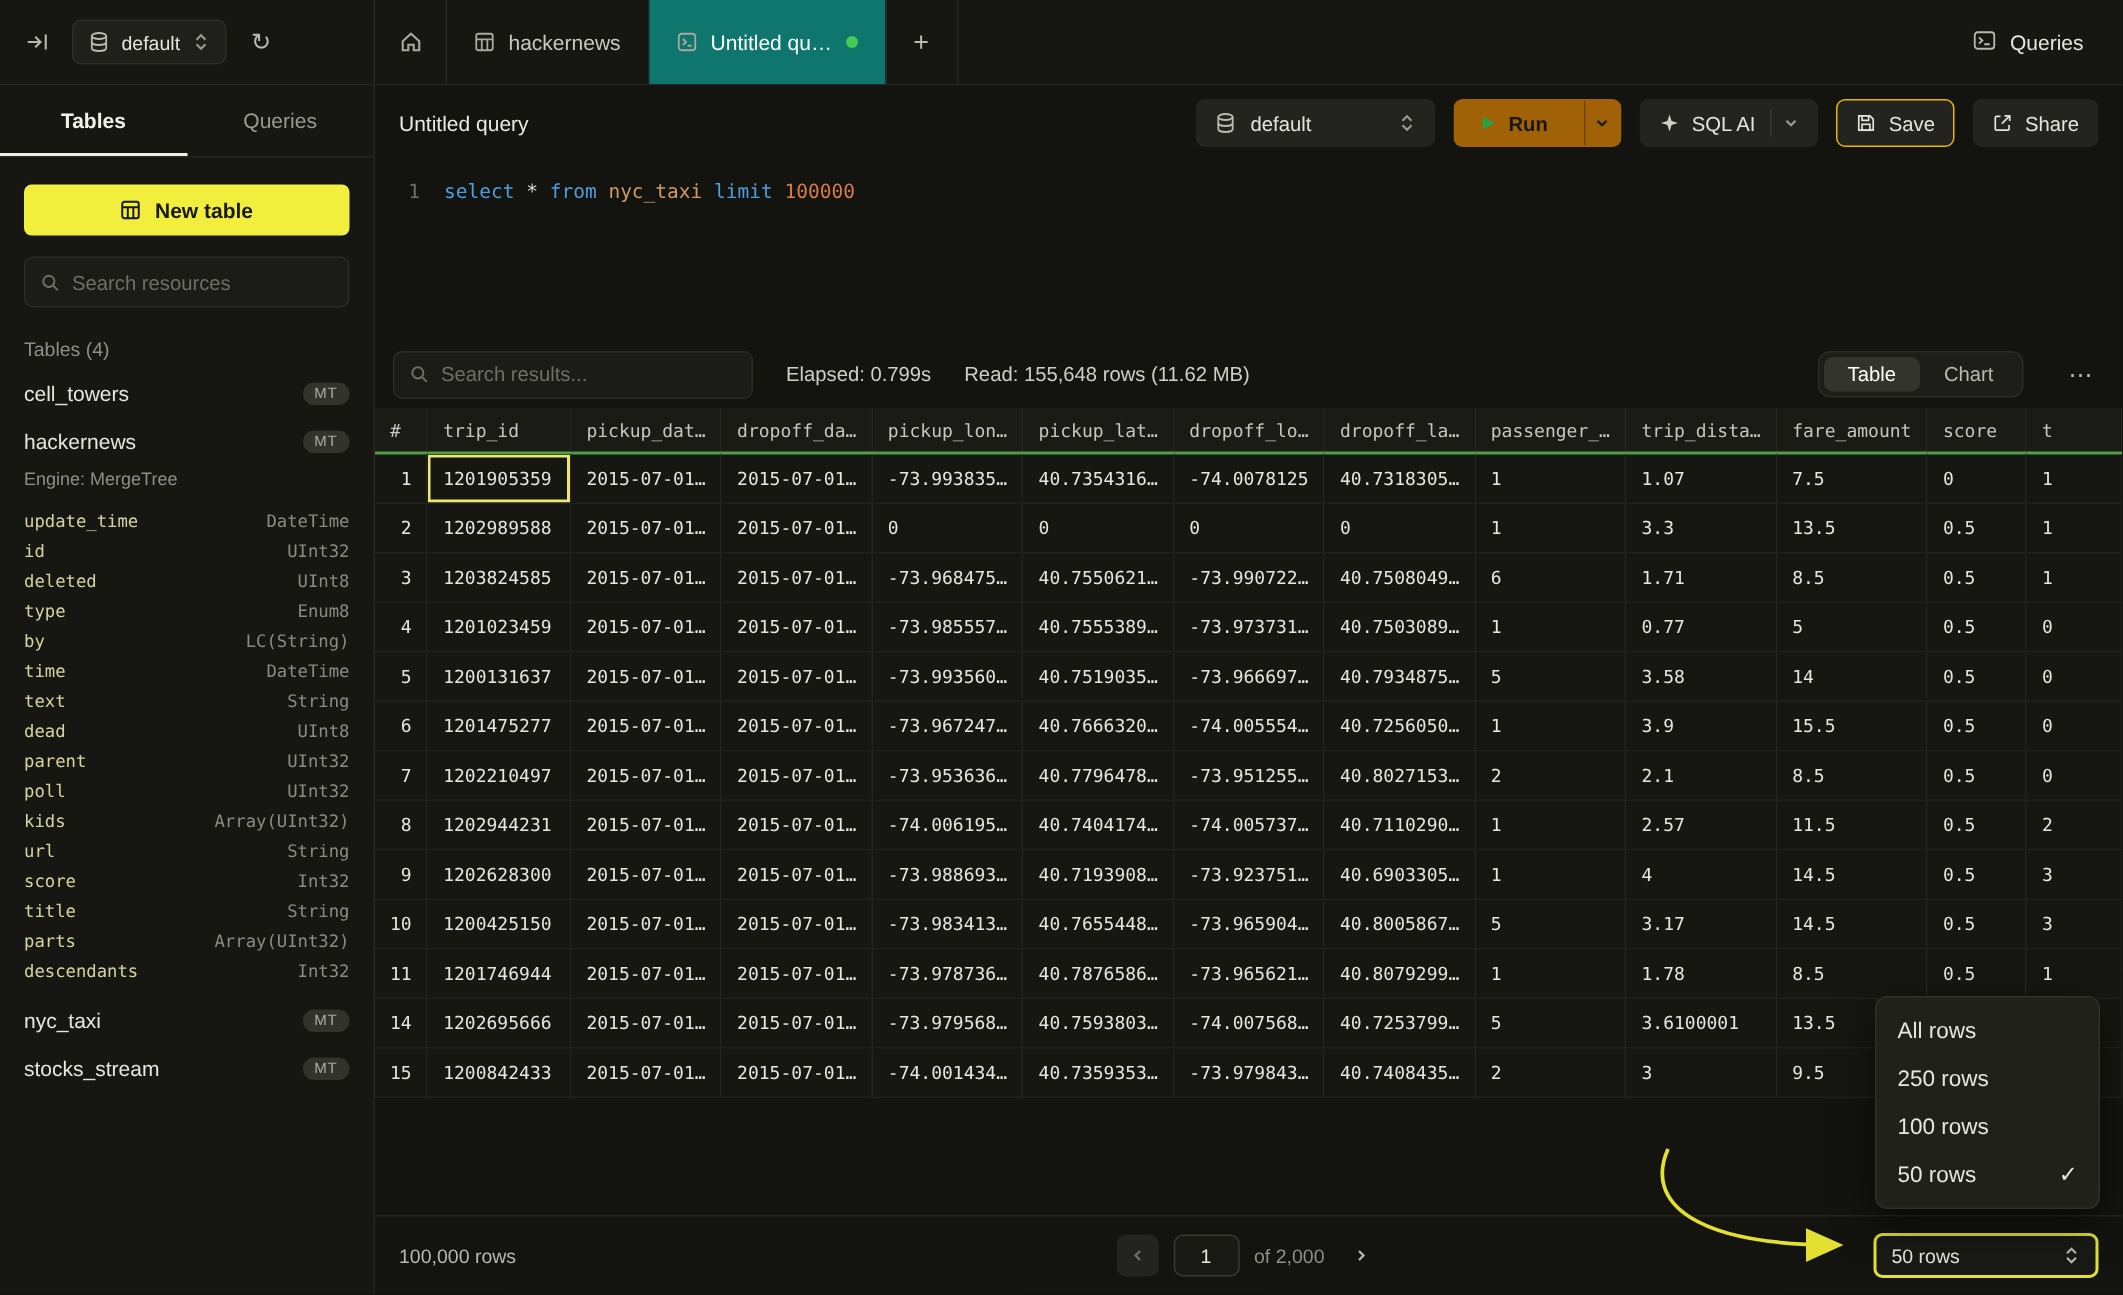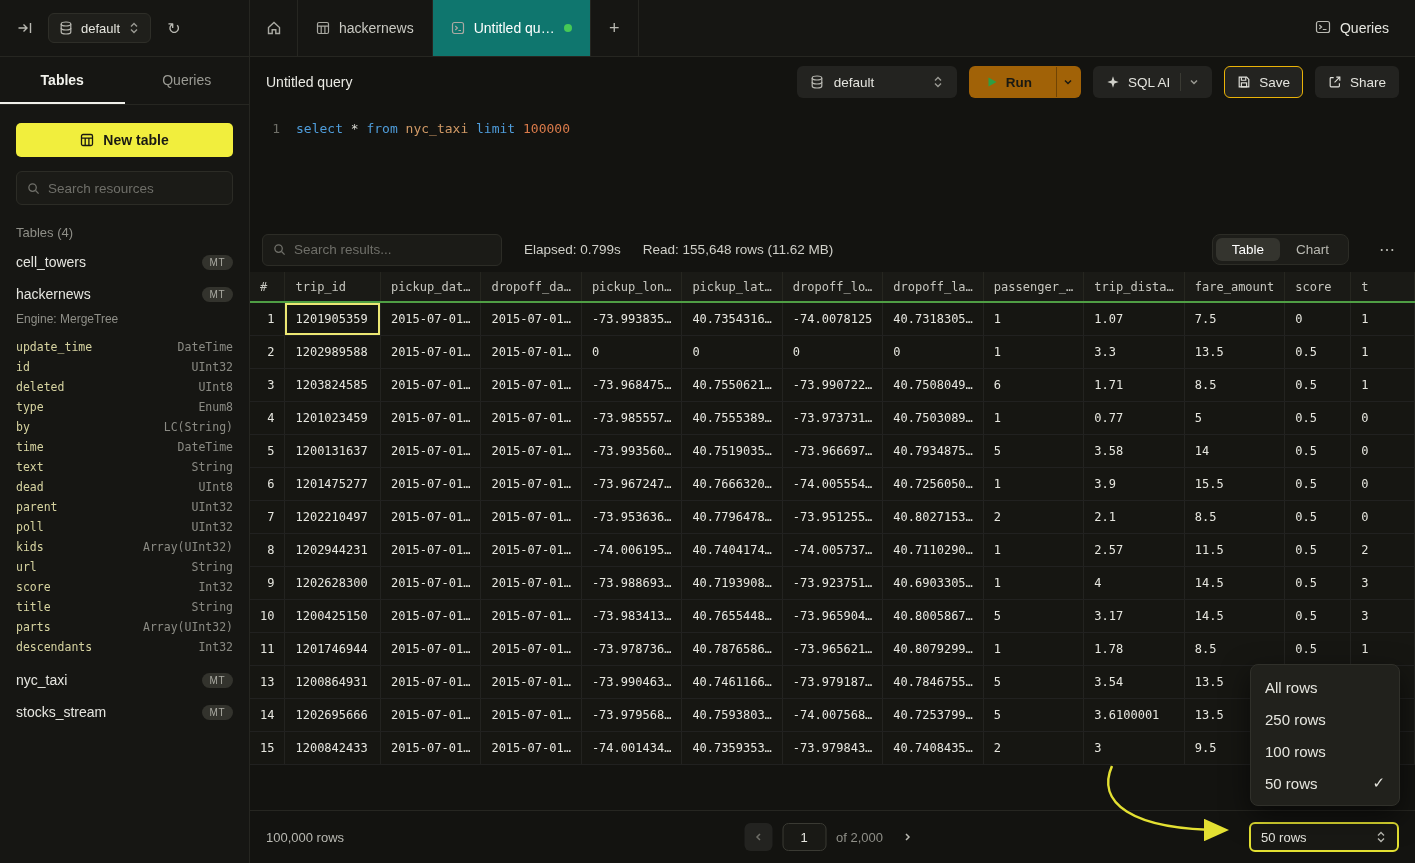--- a/index.html
+++ b/index.html
@@ -574,35 +574,20 @@
                   <td>40.7876586…</td>
                   <td>-73.965621…</td>
                   <td>40.8079299…</td>
                   <td>1</td>
                   <td>1.78</td>
                   <td>8.5</td>
                   <td>0.5</td>
                   <td>1</td>
                 </tr>
                 <tr>
-                  <td class="numcol">13</td>
-                  <td>1200864931</td>
-                  <td>2015-07-01…</td>
-                  <td>2015-07-01…</td>
-                  <td>-73.990463…</td>
-                  <td>40.7461166…</td>
-                  <td>-73.979187…</td>
-                  <td>40.7846755…</td>
-                  <td>5</td>
-                  <td>3.54</td>
-                  <td>13.5</td>
-                  <td></td>
-                  <td></td>
-                </tr>
-                <tr>
                   <td class="numcol">14</td>
                   <td>1202695666</td>
                   <td>2015-07-01…</td>
                   <td>2015-07-01…</td>
                   <td>-73.979568…</td>
                   <td>40.7593803…</td>
                   <td>-74.007568…</td>
                   <td>40.7253799…</td>
                   <td>5</td>
                   <td>3.6100001</td>

